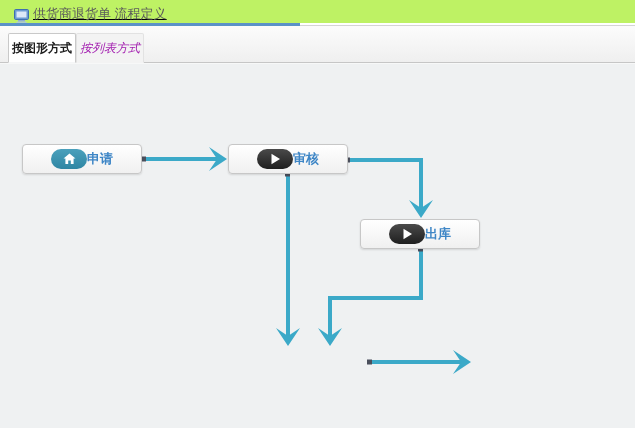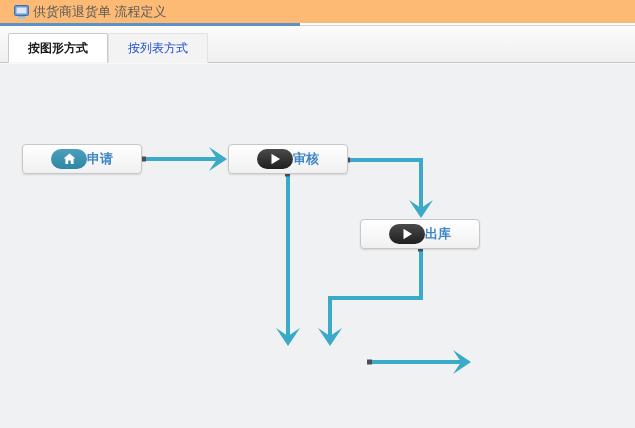--- a/index.html
+++ b/index.html
@@ -7,36 +7,36 @@
     font-family:"Liberation Sans","DejaVu Sans",sans-serif; background:#fff; }
 
   .app { width:635px; height:428px; display:flex; flex-direction:column; }
 
   
   .titlebar { height:27px; background:linear-gradient(#f4f4f4,#ededed);
     border-bottom:1px solid #d9d9d9; display:flex; align-items:center; }
   .titlebar .title { margin-left:33px; font-size:12px; font-weight:bold; color:#2e2e2e; }
 
   
-  .subheader { height:23px; background:#fdba74; display:flex; align-items:center; }
+  .subheader { height:23px; background:#bef264; display:flex; align-items:flex-end;text-decoration:underline; }
   .subheader .doc-icon { margin-left:14px; width:15px; height:14px; display:inline-block; }
   .subheader .subtitle { margin-left:4px; font-size:13px; color:#5b5b5b; }
   .underline-row { height:3px; background:transparent; position:relative; }
   .underline-row .gray-line { position:absolute; left:0; right:0; bottom:0; height:1px; background:#d4d4d4; }
   .underline-row .blue-line { position:absolute; left:0; top:0; height:3px; width:300px; }
 
   
   .tabstrip { height:37px; background:linear-gradient(#fcfcfc,#efefef);
     border-bottom:1px solid #c6c6c6; display:flex; align-items:flex-end; padding-left:8px; }
-  .tab { height:30px; line-height:28px; padding:0 19px; font-size:12px; margin-bottom:-1px;
+  .tab { height:30px; line-height:28px; padding:0 3px; font-size:12px; margin-bottom:-1px;
     border:1px solid transparent; cursor:pointer; }
   .tab.active { background:#ffffff; border-color:#c9c9c9; border-bottom-color:#f5f6f7;
     border-radius:2px 2px 0 0; font-weight:bold; color:#1d1d1d; }
   .tab.inactive { background:#f3f3f3; border-color:#e2e2e2; border-bottom-color:transparent;
-    border-radius:2px 2px 0 0; color:#1d4ed8; }
+    border-radius:2px 2px 0 0; color:#a21caf;font-style:italic; }
 
   
   .canvas { position:relative; flex:1; background:#eff1f2;
     box-shadow:inset 0 1px 0 #f7f8f8; }
   .canvas svg.wires { position:absolute; left:0; top:0; }
 
   .node { position:absolute; display:flex; align-items:center; justify-content:center;
     border:1px solid #c7c7c7; border-radius:4px;
     background:linear-gradient(#ffffff,#f0f0f0); box-shadow:0 1px 2px rgba(0,0,0,.12);
     cursor:pointer; }

